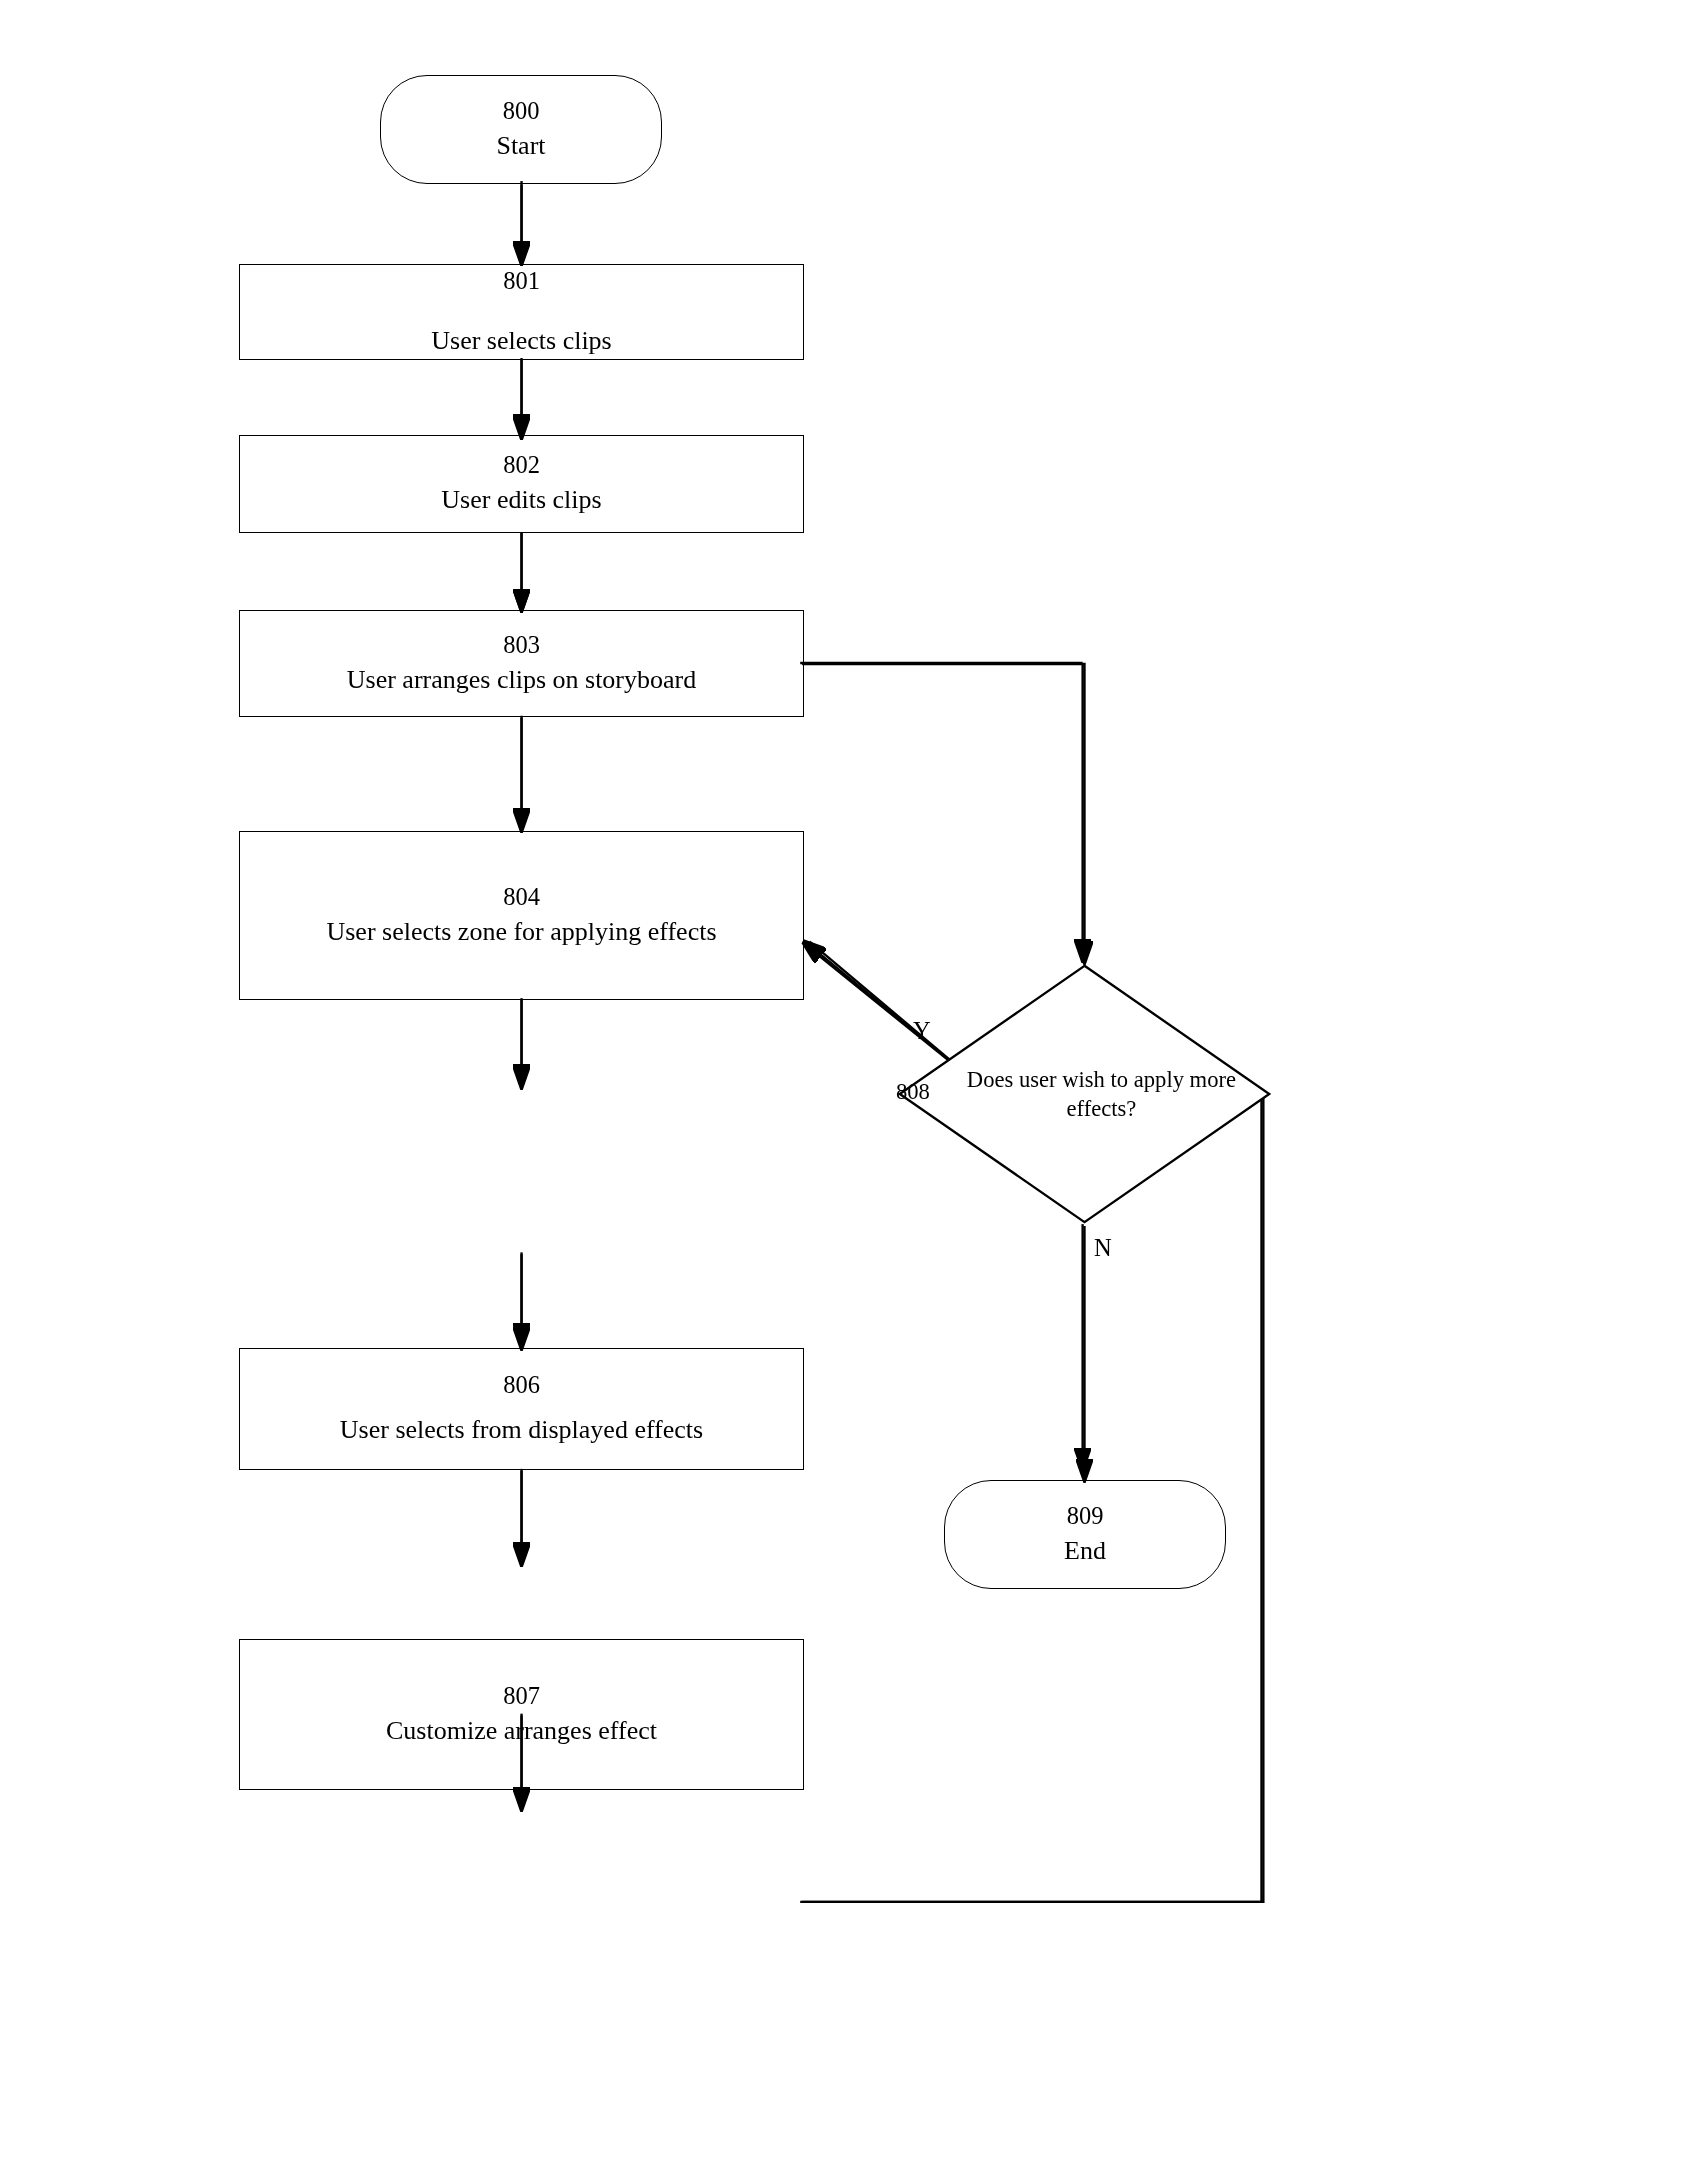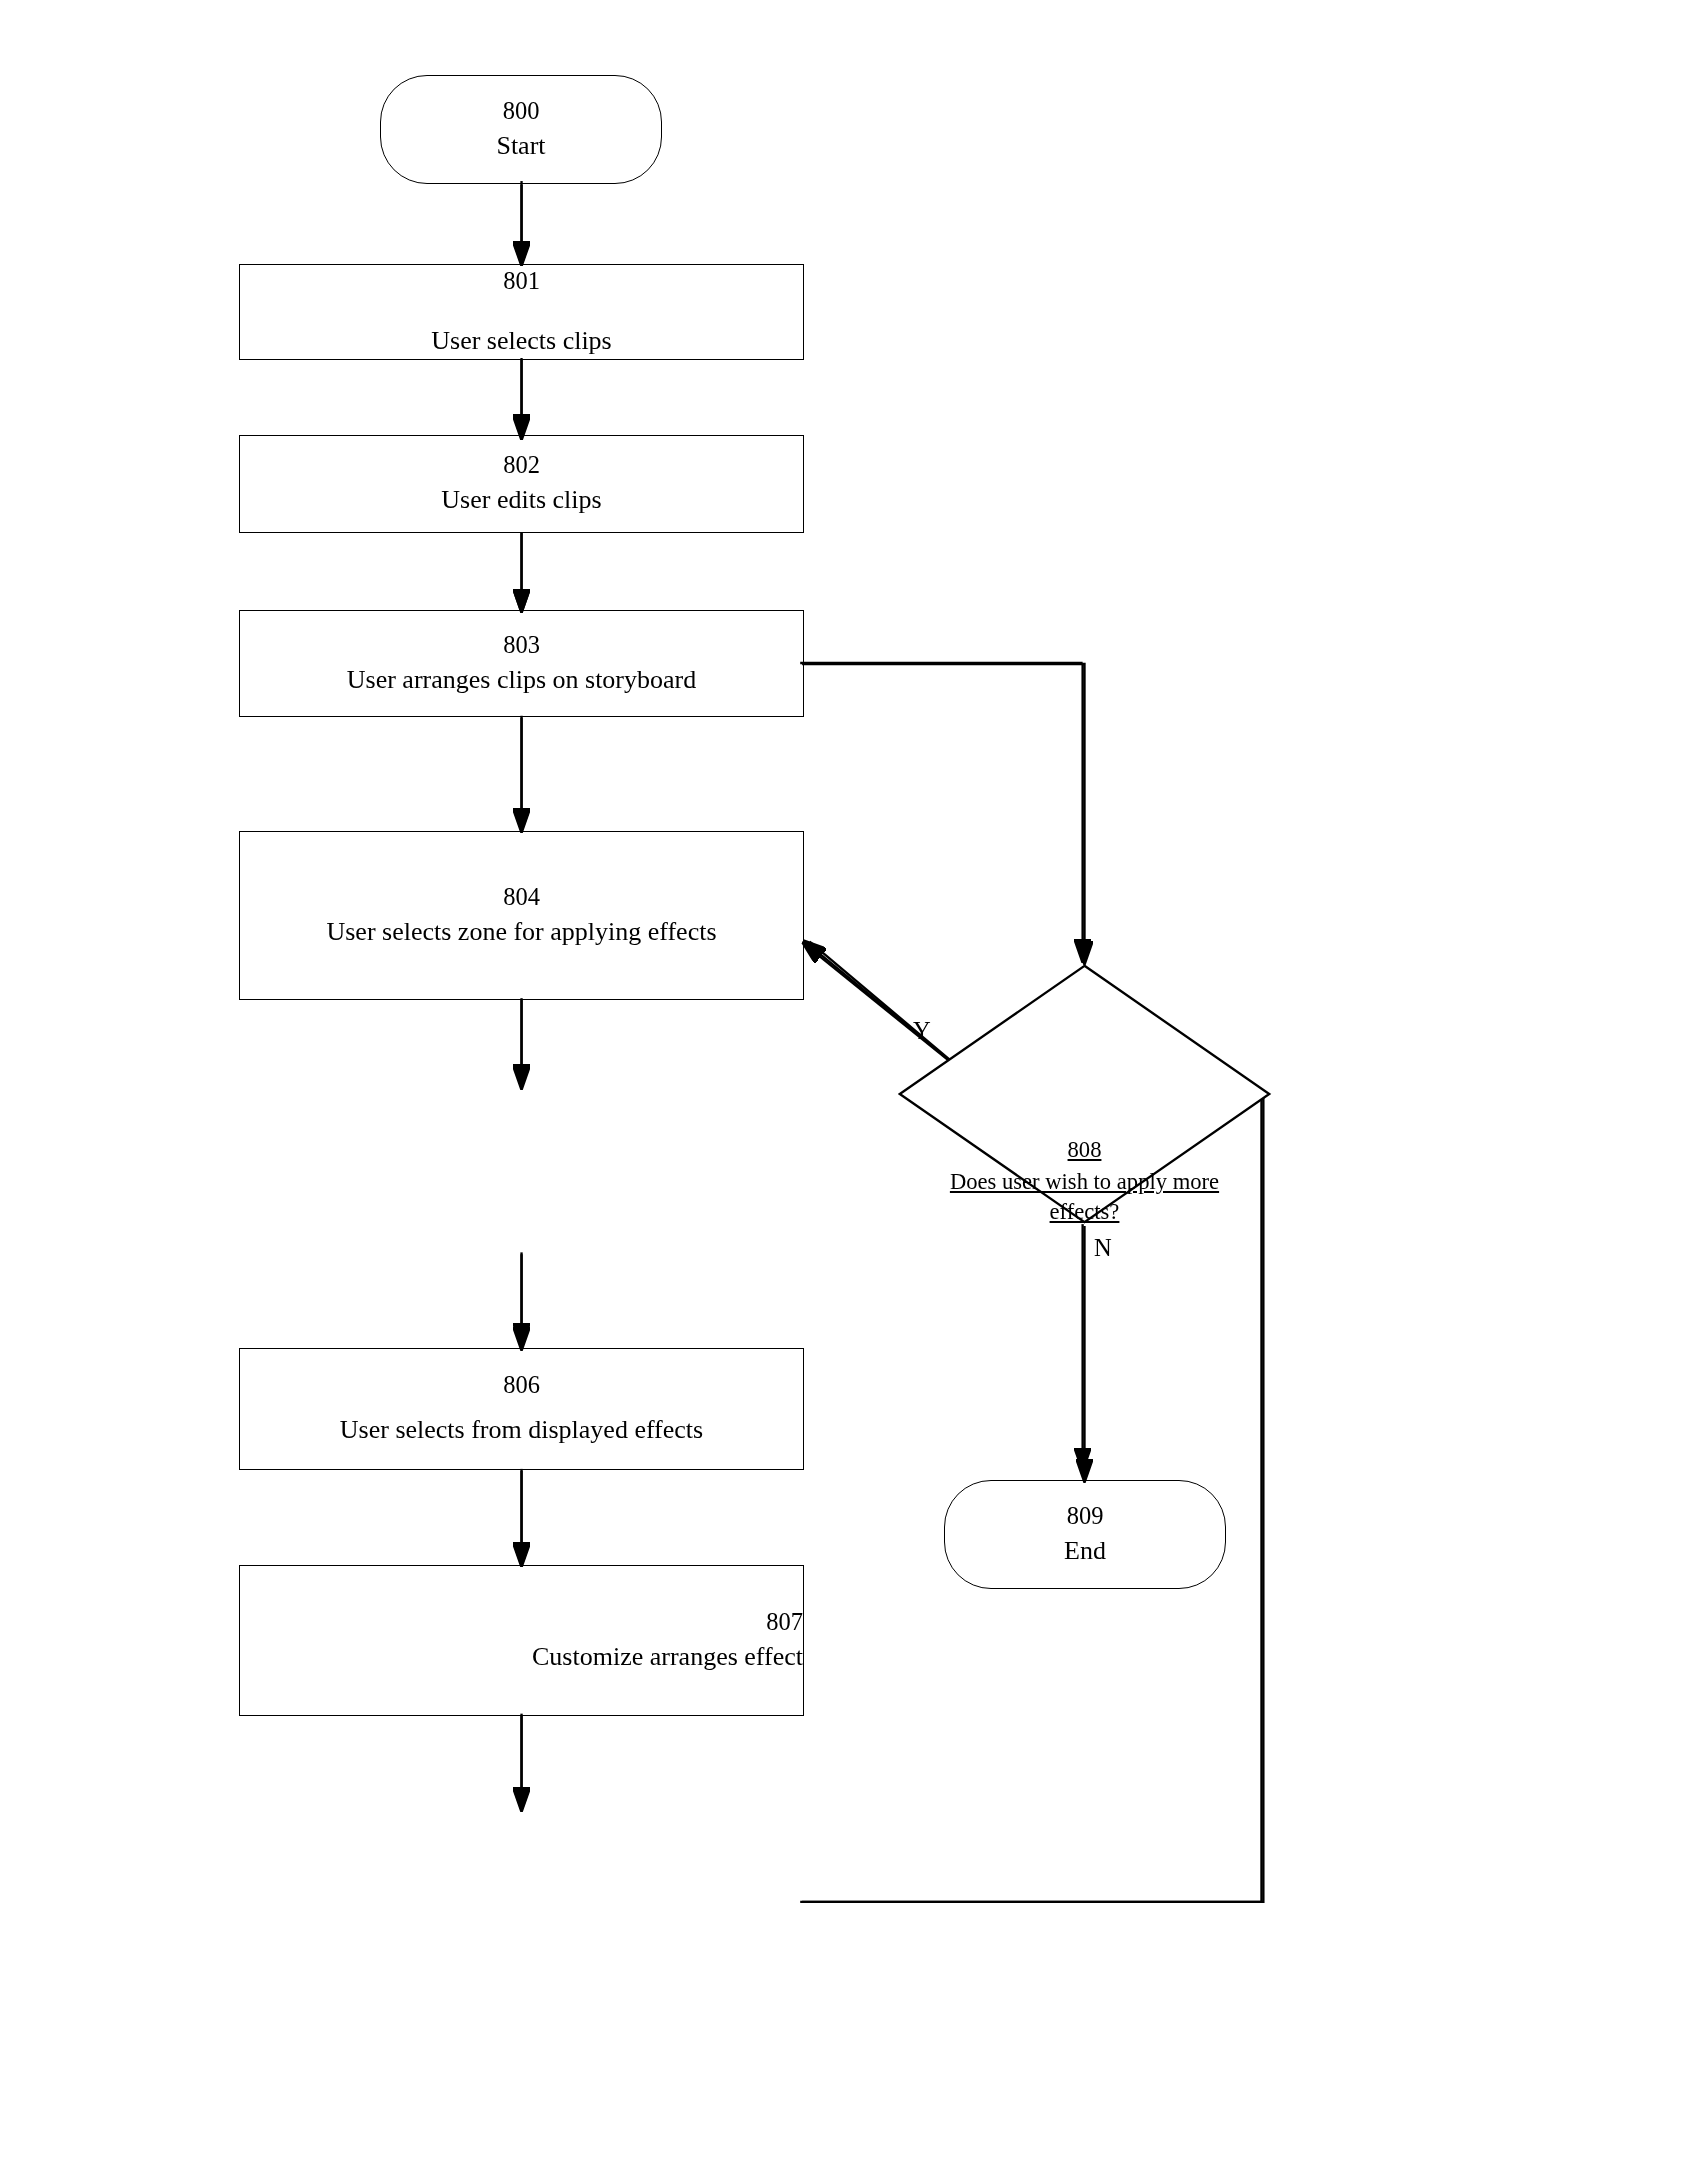--- a/index.html
+++ b/index.html
@@ -53,25 +53,23 @@
     }
 
     
     .diamond-wrapper {
       position: absolute;
     }
 
     .diamond-inner {
       position: absolute;
       display: flex;
-      flex-direction: column;
       align-items: center;
       justify-content: flex-end;
       text-align: center;
-      text-decoration: underline;
     }
 
     
     svg.arrows {
       position: absolute;
       top: 0;
       left: 0;
       width: 1687px;
       height: 2179px;
       pointer-events: none;
@@ -195,21 +193,21 @@
     <span class="shape-num">804</span>
     <span class="shape-label">User selects zone for applying effects</span>
   </div>
 
 
   <div class="shape process" style="left:239px; top:1348px; width:565px; height:122px;gap:10px;">
     <span class="shape-num">806</span>
     <span class="shape-label">User selects from displayed effects</span>
   </div>
 
-  <div class="shape process" style="left:239px; top:1565px; width:565px; height:151px;align-items:flex-end;">
+  <div class="shape process" style="left:239px; top:1639px; width:565px; height:151px;">
     <span class="shape-num">807</span>
     <span class="shape-label">Customize arranges effect</span>
   </div>
 
 
   <div class="diamond-wrapper" style="left:896px; top:962px; width:377px; height:264px;">
     <svg width="377" height="264" viewBox="0 0 400 280">
       <polygon points="200,4 396,140 200,276 4,140" fill="white" stroke="#000" stroke-width="2.5"></polygon>
     </svg>
     <div class="diamond-inner" style="left:0;top:0;width:377px;height:264px;">

